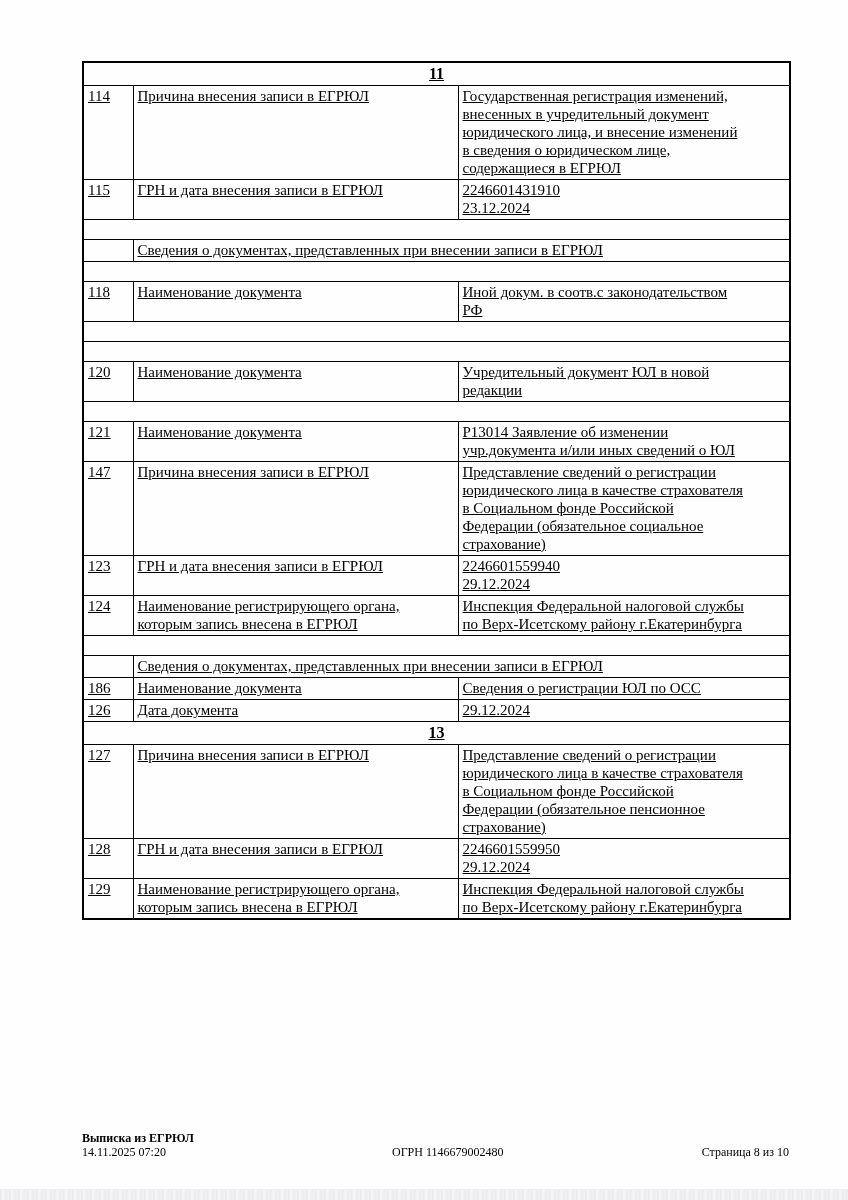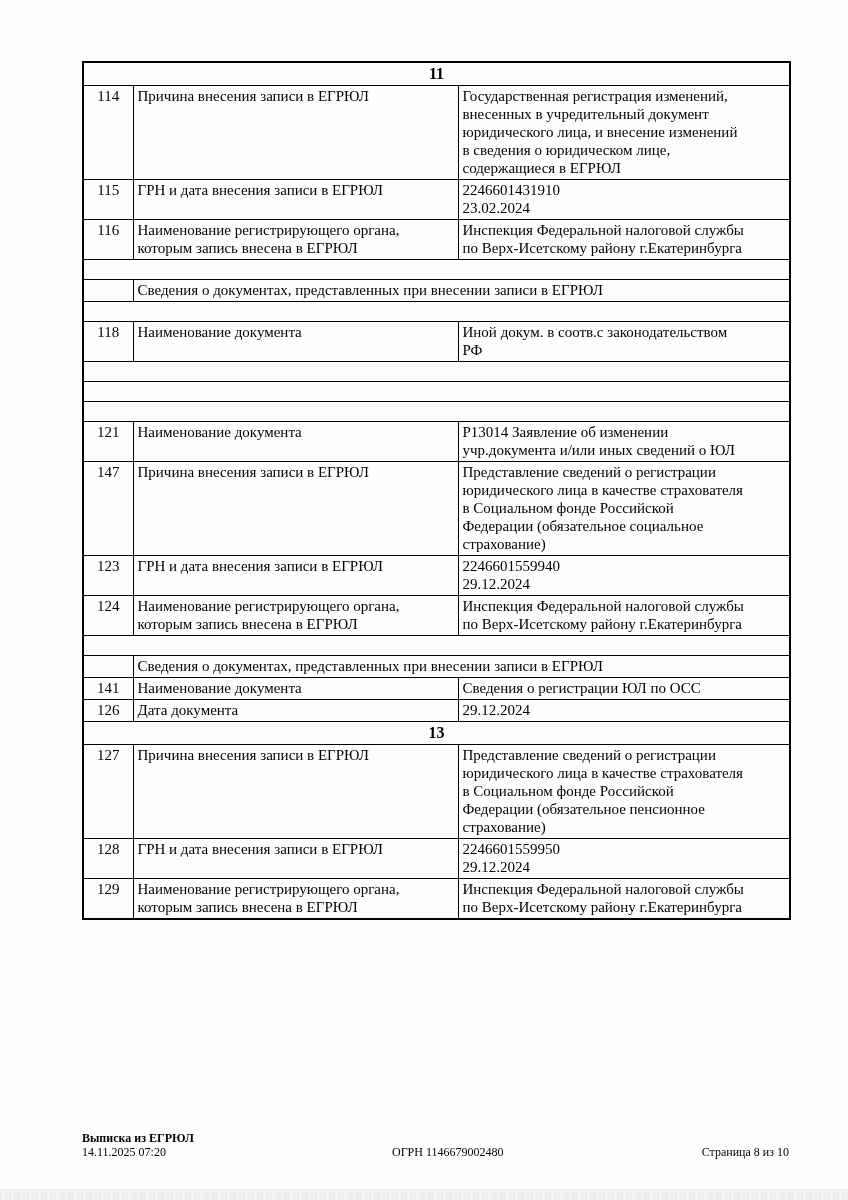--- a/index.html
+++ b/index.html
@@ -14,32 +14,32 @@
     background: #fefefe;
     overflow: hidden;
   }
   table.egrul {
     position: absolute;
     left: 82px; top: 61px;
     width: 707px;
     border-collapse: collapse;
     table-layout: fixed;
     border: 2px solid #000;
+    text-decoration: underline;
   }
   table.egrul td {
     border: 1px solid #000;
     vertical-align: top;
     padding: 1px 4px 2px 4px;
     font-size: 15px;
     line-height: 18px;
     white-space: pre-line;
     overflow: hidden;
   }
   td.num-cell {
-    text-align: center;
     padding-left: 1px; padding-right: 1px;
     white-space: normal;
   }
   tr.section-row td {
     text-align: center;
     font-weight: bold;
     font-size: 16px;
     line-height: 19px;
     white-space: normal;
     padding: 1px 0 2px 0;
@@ -93,28 +93,21 @@
           <td>Государственная регистрация изменений,
 внесенных в учредительный документ
 юридического лица, и внесение изменений
 в сведения о юридическом лице,
 содержащиеся в ЕГРЮЛ</td>
         </tr>
         <tr>
           <td class="num-cell">115</td>
           <td>ГРН и дата внесения записи в ЕГРЮЛ</td>
           <td>2246601431910
-23.02.2024</td>
-        </tr>
-        <tr>
-          <td class="num-cell">116</td>
-          <td>Наименование регистрирующего органа,
-которым запись внесена в ЕГРЮЛ</td>
-          <td>Инспекция Федеральной налоговой службы
-по Верх-Исетскому району г.Екатеринбурга</td>
+23.12.2024</td>
         </tr>
         <tr class="blank-row">
           <td colspan="3"></td>
         </tr>
         <tr class="subheader-row">
           <td></td>
           <td colspan="2" class="sub-text">Сведения о документах, представленных при внесении записи в ЕГРЮЛ</td>
         </tr>
         <tr class="blank-row">
           <td colspan="3"></td>
@@ -123,20 +116,26 @@
           <td class="num-cell">118</td>
           <td>Наименование документа</td>
           <td>Иной докум. в соотв.с законодательством
 РФ</td>
         </tr>
         <tr class="blank-row">
           <td colspan="3"></td>
         </tr>
         <tr class="blank-row">
           <td colspan="3"></td>
+        </tr>
+        <tr>
+          <td class="num-cell">120</td>
+          <td>Наименование документа</td>
+          <td>Учредительный документ ЮЛ в новой
+редакции</td>
         </tr>
         <tr class="blank-row">
           <td colspan="3"></td>
         </tr>
         <tr>
           <td class="num-cell">121</td>
           <td>Наименование документа</td>
           <td>Р13014 Заявление об изменении
 учр.документа и/или иных сведений о ЮЛ</td>
         </tr>
@@ -163,21 +162,21 @@
 по Верх-Исетскому району г.Екатеринбурга</td>
         </tr>
         <tr class="blank-row">
           <td colspan="3"></td>
         </tr>
         <tr class="subheader-row">
           <td></td>
           <td colspan="2" class="sub-text">Сведения о документах, представленных при внесении записи в ЕГРЮЛ</td>
         </tr>
         <tr>
-          <td class="num-cell">141</td>
+          <td class="num-cell">186</td>
           <td>Наименование документа</td>
           <td>Сведения о регистрации ЮЛ по ОСС</td>
         </tr>
         <tr>
           <td class="num-cell">126</td>
           <td>Дата документа</td>
           <td>29.12.2024</td>
         </tr>
         <tr class="section-row">
           <td colspan="3">13</td>

